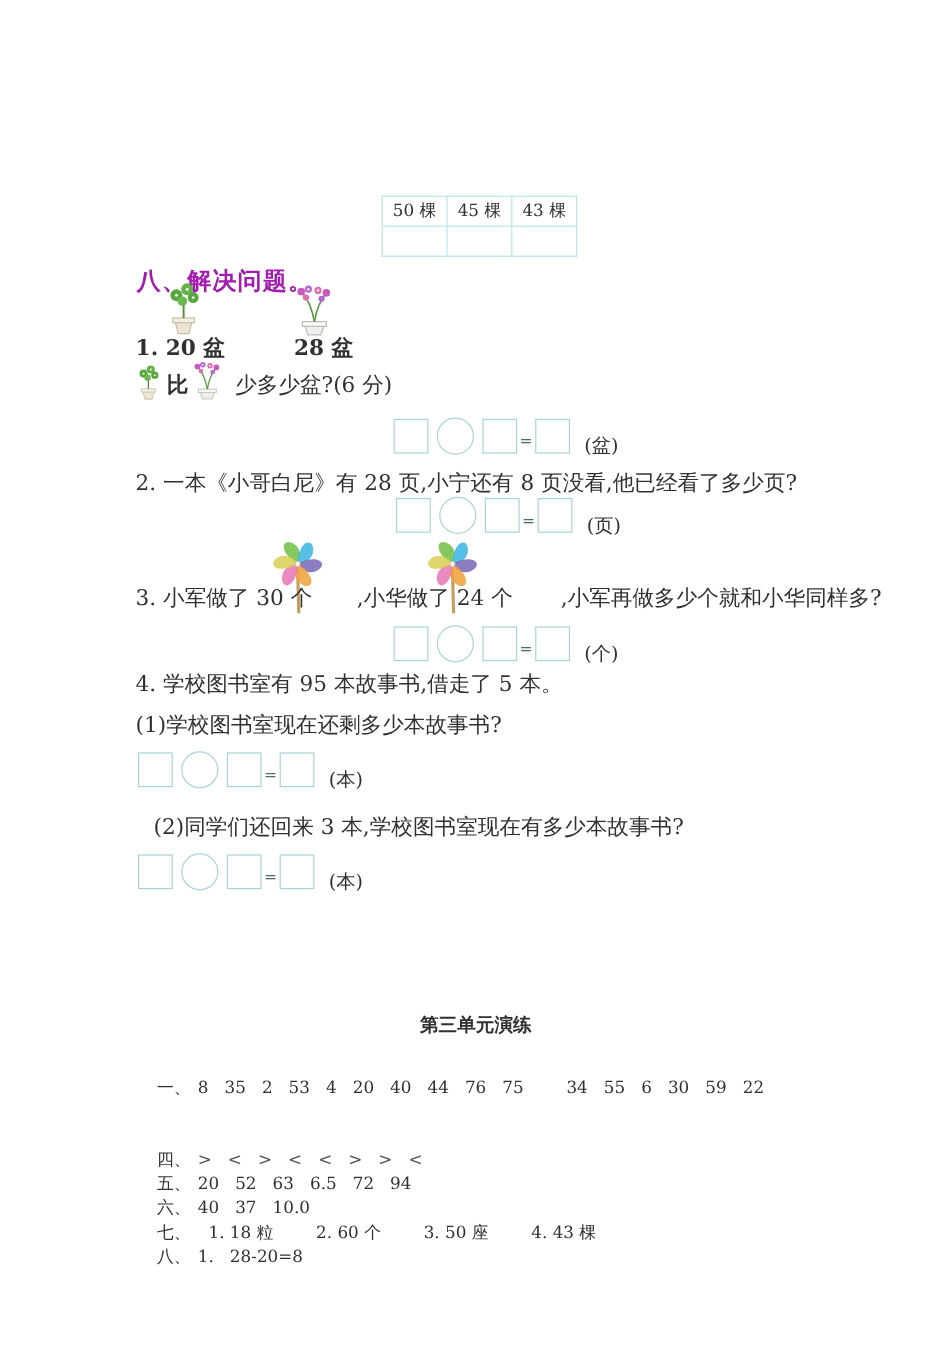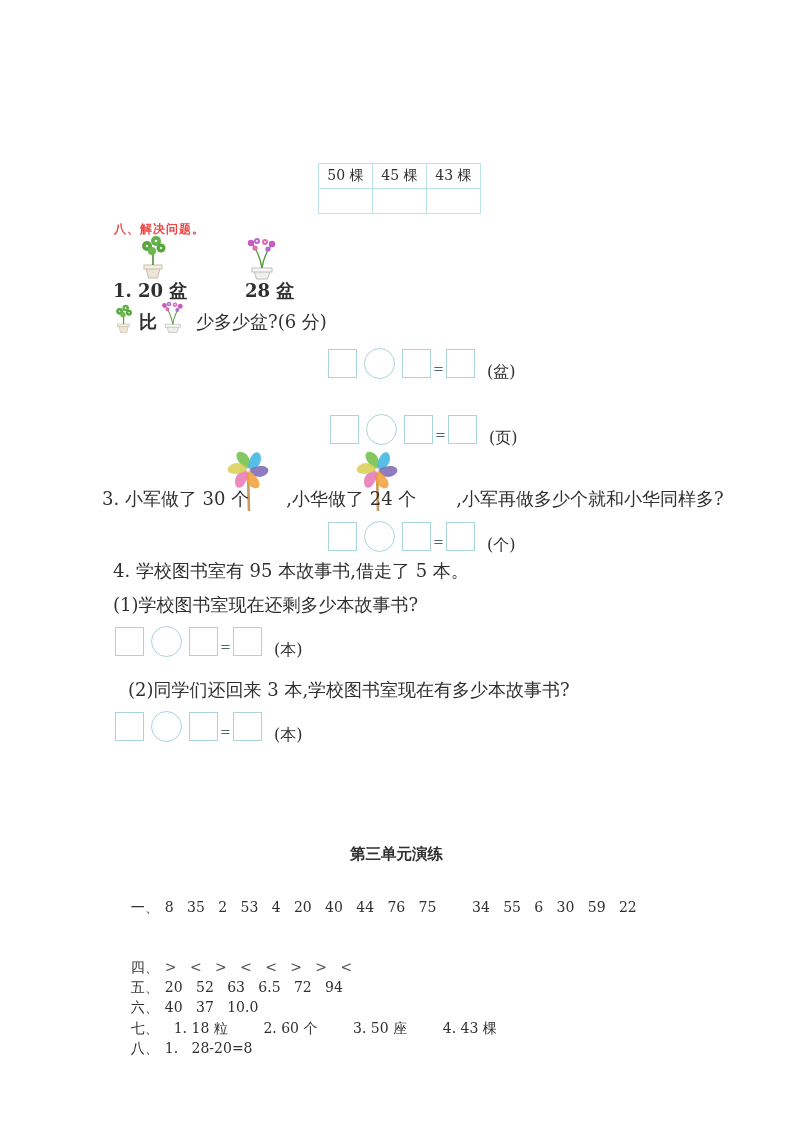--- a/index.html
+++ b/index.html
@@ -12,21 +12,21 @@
   .abs { position:absolute; }
   .t15 { font-size:18px; line-height:20px; white-space:pre; }
 
   table.top-table { border-collapse:collapse; }
   table.top-table td {
     width:54px; height:25px; border:1.6px solid #b9e4e7;
     text-align:center; font-size:14px; color:#303030;
   }
 
   .heading {
-    color:#ef4444; font-weight:bold; font-size:12px; letter-spacing:1px;
+    color:#a21caf; font-weight:bold; font-size:20px; letter-spacing:1px;
     font-family:"DejaVu Sans","Liberation Sans",sans-serif;
   }
 
   .eq { display:flex; align-items:center; height:34px; }
   .eq .box   { width:29px; height:29px; border:1.3px solid #a9d4d8; margin-right:7px; background:#fff; }
   .eq .circle{ width:31px; height:31px; border:1.3px solid #a9d4d8; border-radius:50%; margin-right:7px; background:#fff; }
   .eq .equals{ font-size:13px; color:#4a6a6e; margin:10px 1px 0 -5px; }
   .eq .box.last { margin-left:1px; margin-right:0; }
   .eq .unit  { font-size:16px; margin-left:12px; align-self:flex-end; transform:translateY(3px); white-space:pre; }
 
@@ -126,37 +126,38 @@
 
   <div class="eq abs" style="left:328px; top:303px;">
     <span class="box"></span>
     <span class="circle"></span>
     <span class="box"></span>
     <span class="equals">=</span>
     <span class="box last"></span>
     <span class="unit">(盆)</span>
   </div>
 
+  <div class="abs t15" style="left:113px; top:350px;">2. 一本《小哥白尼》有 28 页,小宁还有 8 页没看,他已经看了多少页?</div>
   <div class="eq abs" style="left:330px; top:369px;">
     <span class="box"></span>
     <span class="circle"></span>
     <span class="box"></span>
     <span class="equals">=</span>
     <span class="box last"></span>
     <span class="unit">(页)</span>
   </div>
 
   <svg class="abs" style="left:221px; top:402px;" width="54" height="68" viewBox="0 0 52 68">
       <use href="#pinwheel"></use>
     </svg>
   <svg class="abs" style="left:350px; top:402px;" width="54" height="68" viewBox="0 0 52 68">
       <use href="#pinwheel"></use>
     </svg>
 
-  <div class="q3-line abs t15" style="left:102px; top:446px;">
+  <div class="q3-line abs t15" style="left:113px; top:446px;">
     <span>3. 小军做了 30 个</span>
     <span class="q3-spacer1"></span>
     <span>,小华做了 24 个</span>
     <span class="q3-spacer2"></span>
     <span>,小军再做多少个就和小华同样多?</span>
   </div>
 
   <div class="eq abs" style="left:328px; top:476px;">
     <span class="box"></span>
     <span class="circle"></span>

